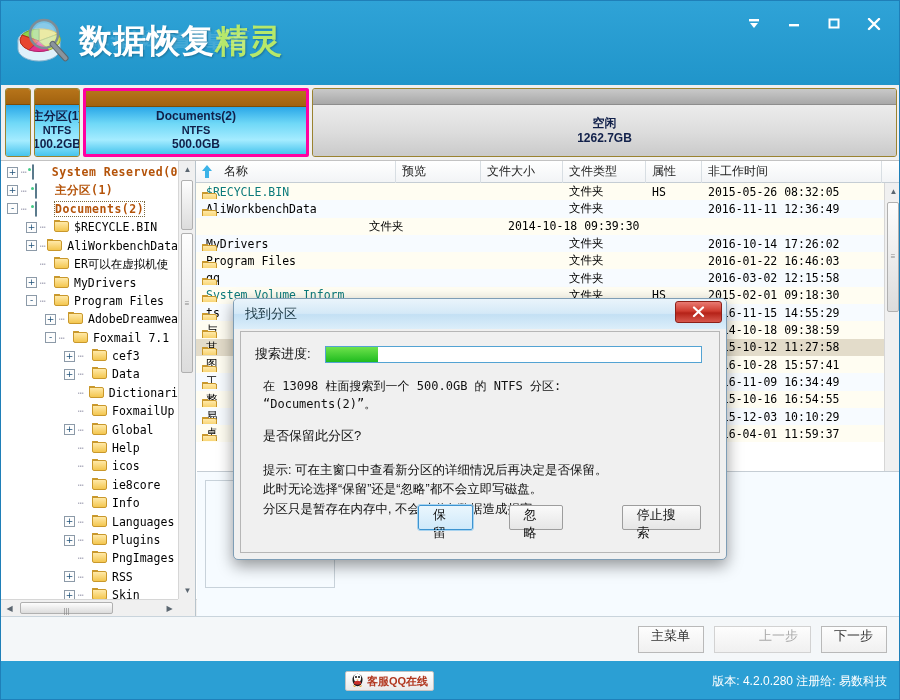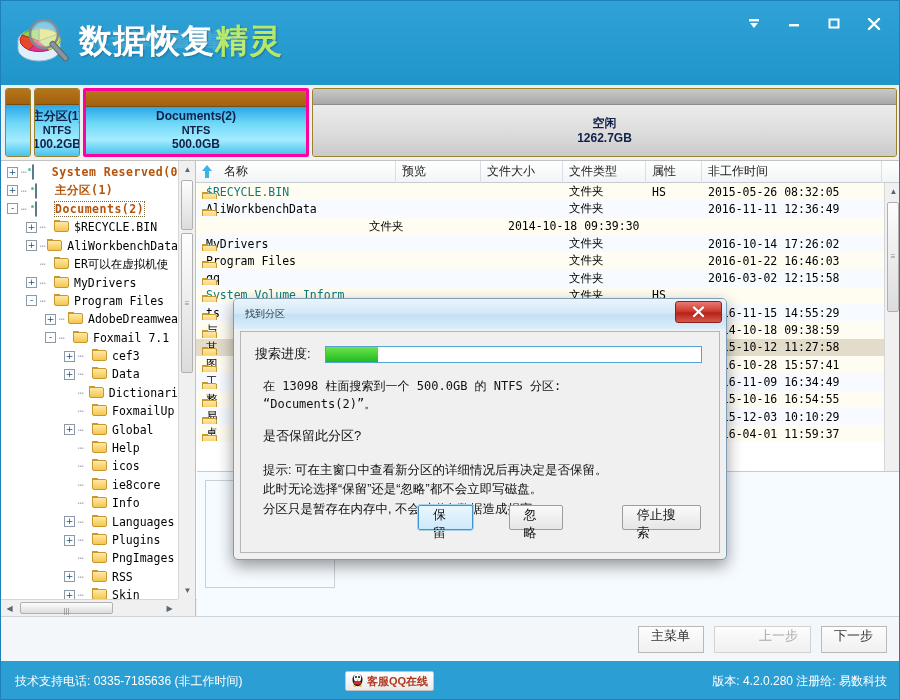--- a/index.html
+++ b/index.html
@@ -245,21 +245,21 @@
     border: 1px solid #7e9db5;
     border-radius: 5px;
     box-shadow: 0 6px 16px rgba(0,0,0,.40);
   }
   .modal-tb {
     height: 30px; border-radius: 4px 4px 0 0;
     background: linear-gradient(180deg,#eaf4fb 0%,#d4e9f7 48%,#c3e0f4 52%,#dceefa 100%);
     display: flex; align-items: center; padding: 0 4px 0 11px;
     position: relative;
   }
-  .modal-title { font-size: 10px; color: #17333f; }
+  .modal-title { font-size: 13px; color: #17333f; }
   .modal-close {
     position: absolute; right: 4px; top: 2px; width: 47px; height: 22px;
     background: linear-gradient(180deg,#e97a72 0%,#cf3c30 45%,#b52218 55%,#d7574c 100%);
     border: 1px solid #8d2018; border-radius: 3px;
     color: #fff; font-weight: bold; font-size: 13px;
     display: flex; align-items: center; justify-content: center; cursor: pointer;
   }
   .modal-inner {
     position: absolute; left: 6px; top: 32px; right: 6px; bottom: 6px;
     border: 1px solid #b6b6b6; background: #f0f0f0;
@@ -624,20 +624,21 @@
           </div>
           <div class="frow odd">
             <div class="fc name" style="width: 200px;">
               <span style="display: inline-block;"><span class="folder-ico"><span class="tab"></span><span class="back"></span></span></span>
               <span class="nm sys">System Volume Inform</span>
             </div>
             <div class="fc " style="width: 85px;"></div>
             <div class="fc " style="width: 82px;"></div>
             <div class="fc " style="width: 83px;">文件夹</div>
             <div class="fc " style="width: 56px;">HS</div>
+            <div class="fc " style="width: 180px;">2015-02-01 09:18:30</div>
           </div>
           <div class="frow even">
             <div class="fc name" style="width: 200px;">
               <span style="display: inline-block;"><span class="folder-ico"><span class="tab"></span><span class="back"></span></span></span>
               <span class="nm">ts</span>
             </div>
             <div class="fc " style="width: 85px;"></div>
             <div class="fc " style="width: 82px;"></div>
             <div class="fc " style="width: 83px;"></div>
             <div class="fc " style="width: 56px;"></div>
@@ -744,21 +745,20 @@
     </div>
   </div>
 
   <div class="btnstrip" id="wizard-strip">
       <div class="wizbtn">主菜单</div>
       <div class="wizbtn disabled">上一步</div>
       <div class="wizbtn">下一步</div>
     </div>
 
   <div class="statusbar">
-    <div class="status-left">技术支持电话: 0335-7185636 (非工作时间)</div>
     <div class="qq-btn">
       <span>
         <svg width="13" height="14" viewBox="0 0 13 14">
             <ellipse cx="6.5" cy="7" rx="5" ry="6.2" fill="#1a1a1a"></ellipse>
             <ellipse cx="6.5" cy="5" rx="3.6" ry="4.2" fill="#fff"></ellipse>
             <circle cx="5" cy="4" r="1" fill="#111"></circle>
             <circle cx="8" cy="4" r="1" fill="#111"></circle>
             <path d="M5.4 6.4 L7.6 6.4 L6.5 7.8 Z" fill="#e8a21c"></path>
             <path d="M2 12 L5 13.6 L3 13.9 Z" fill="#e8a21c"></path>
             <path d="M11 12 L8 13.6 L10 13.9 Z" fill="#e8a21c"></path>

